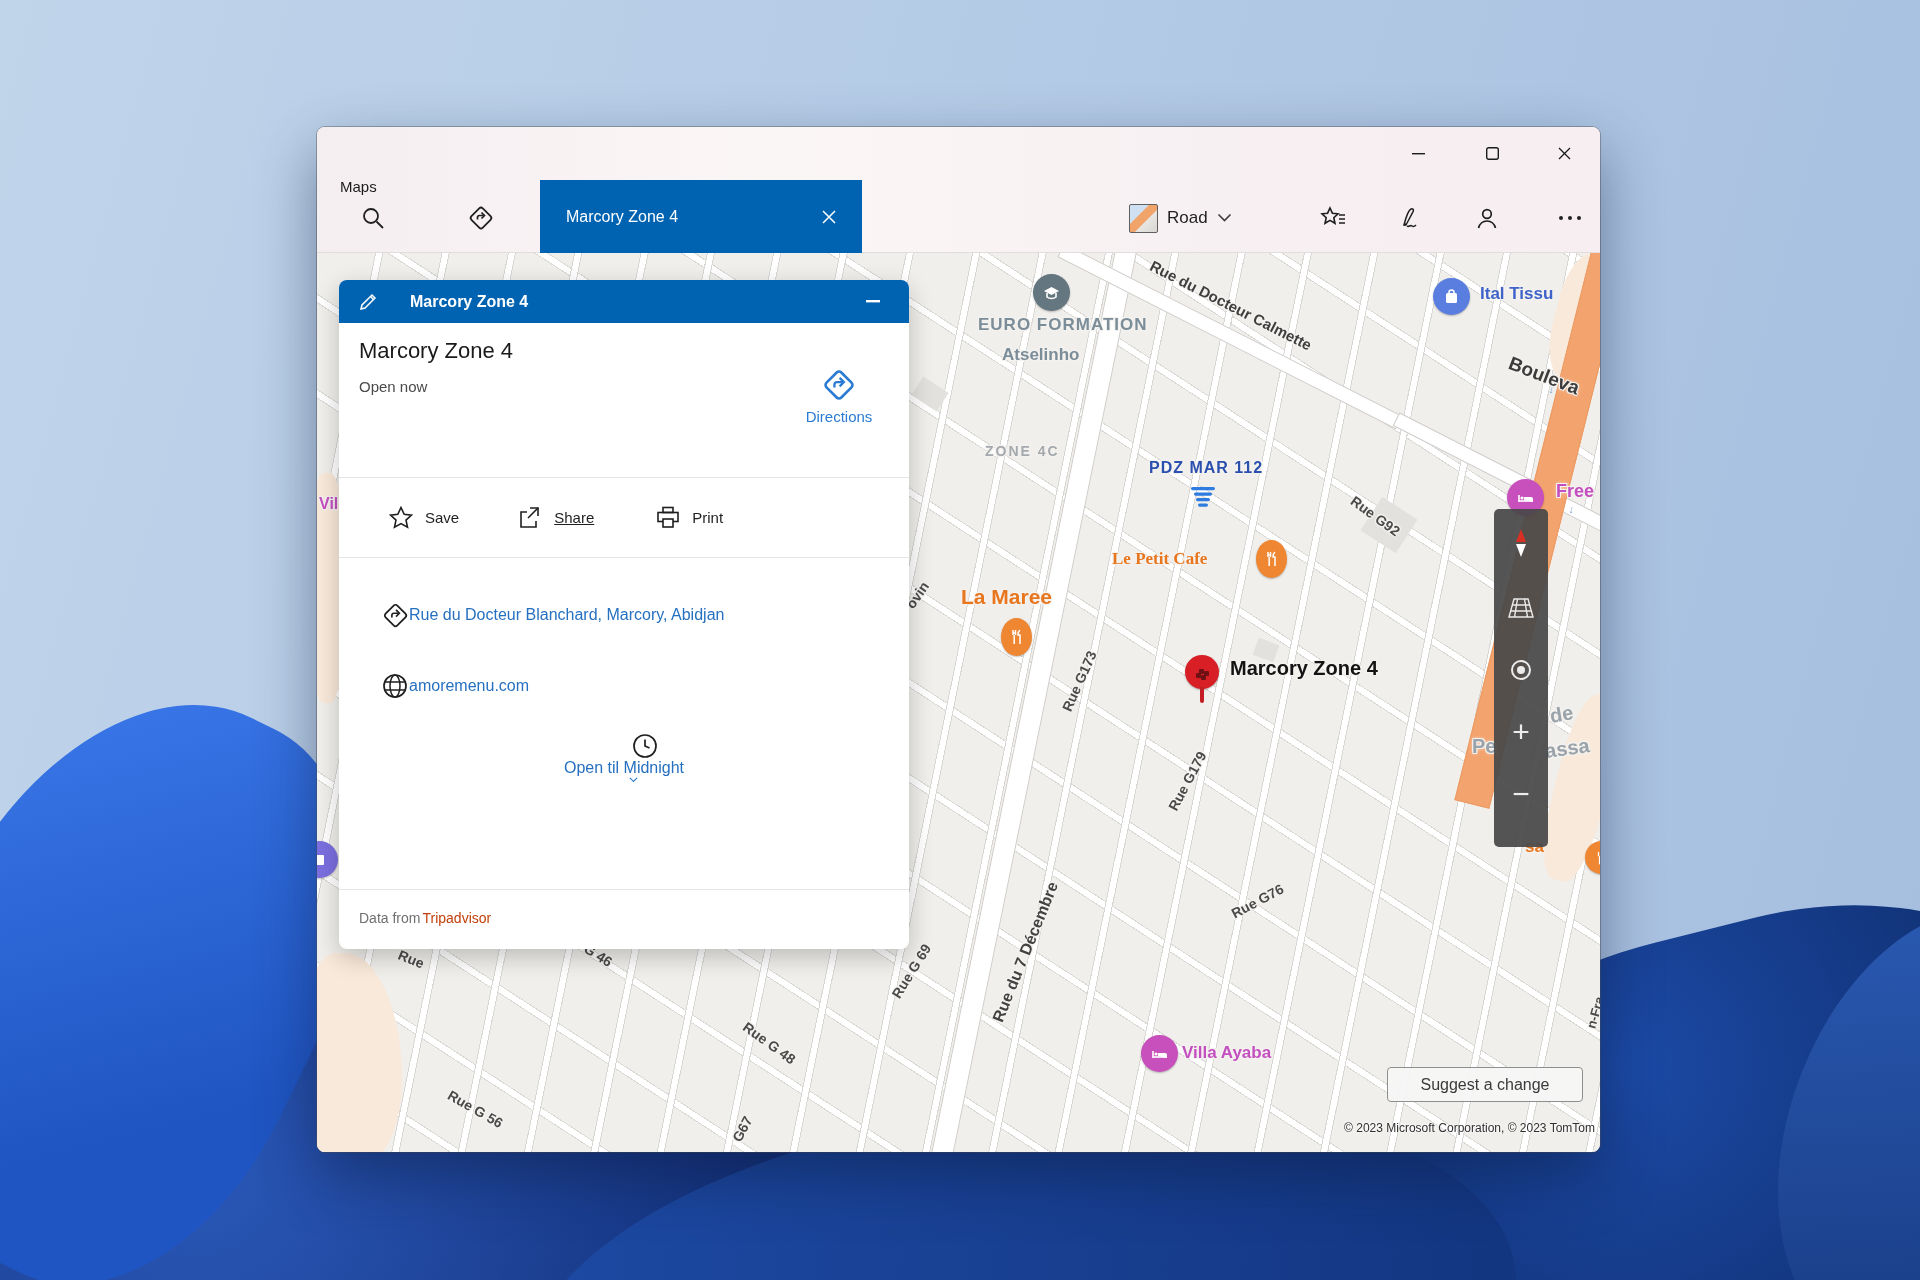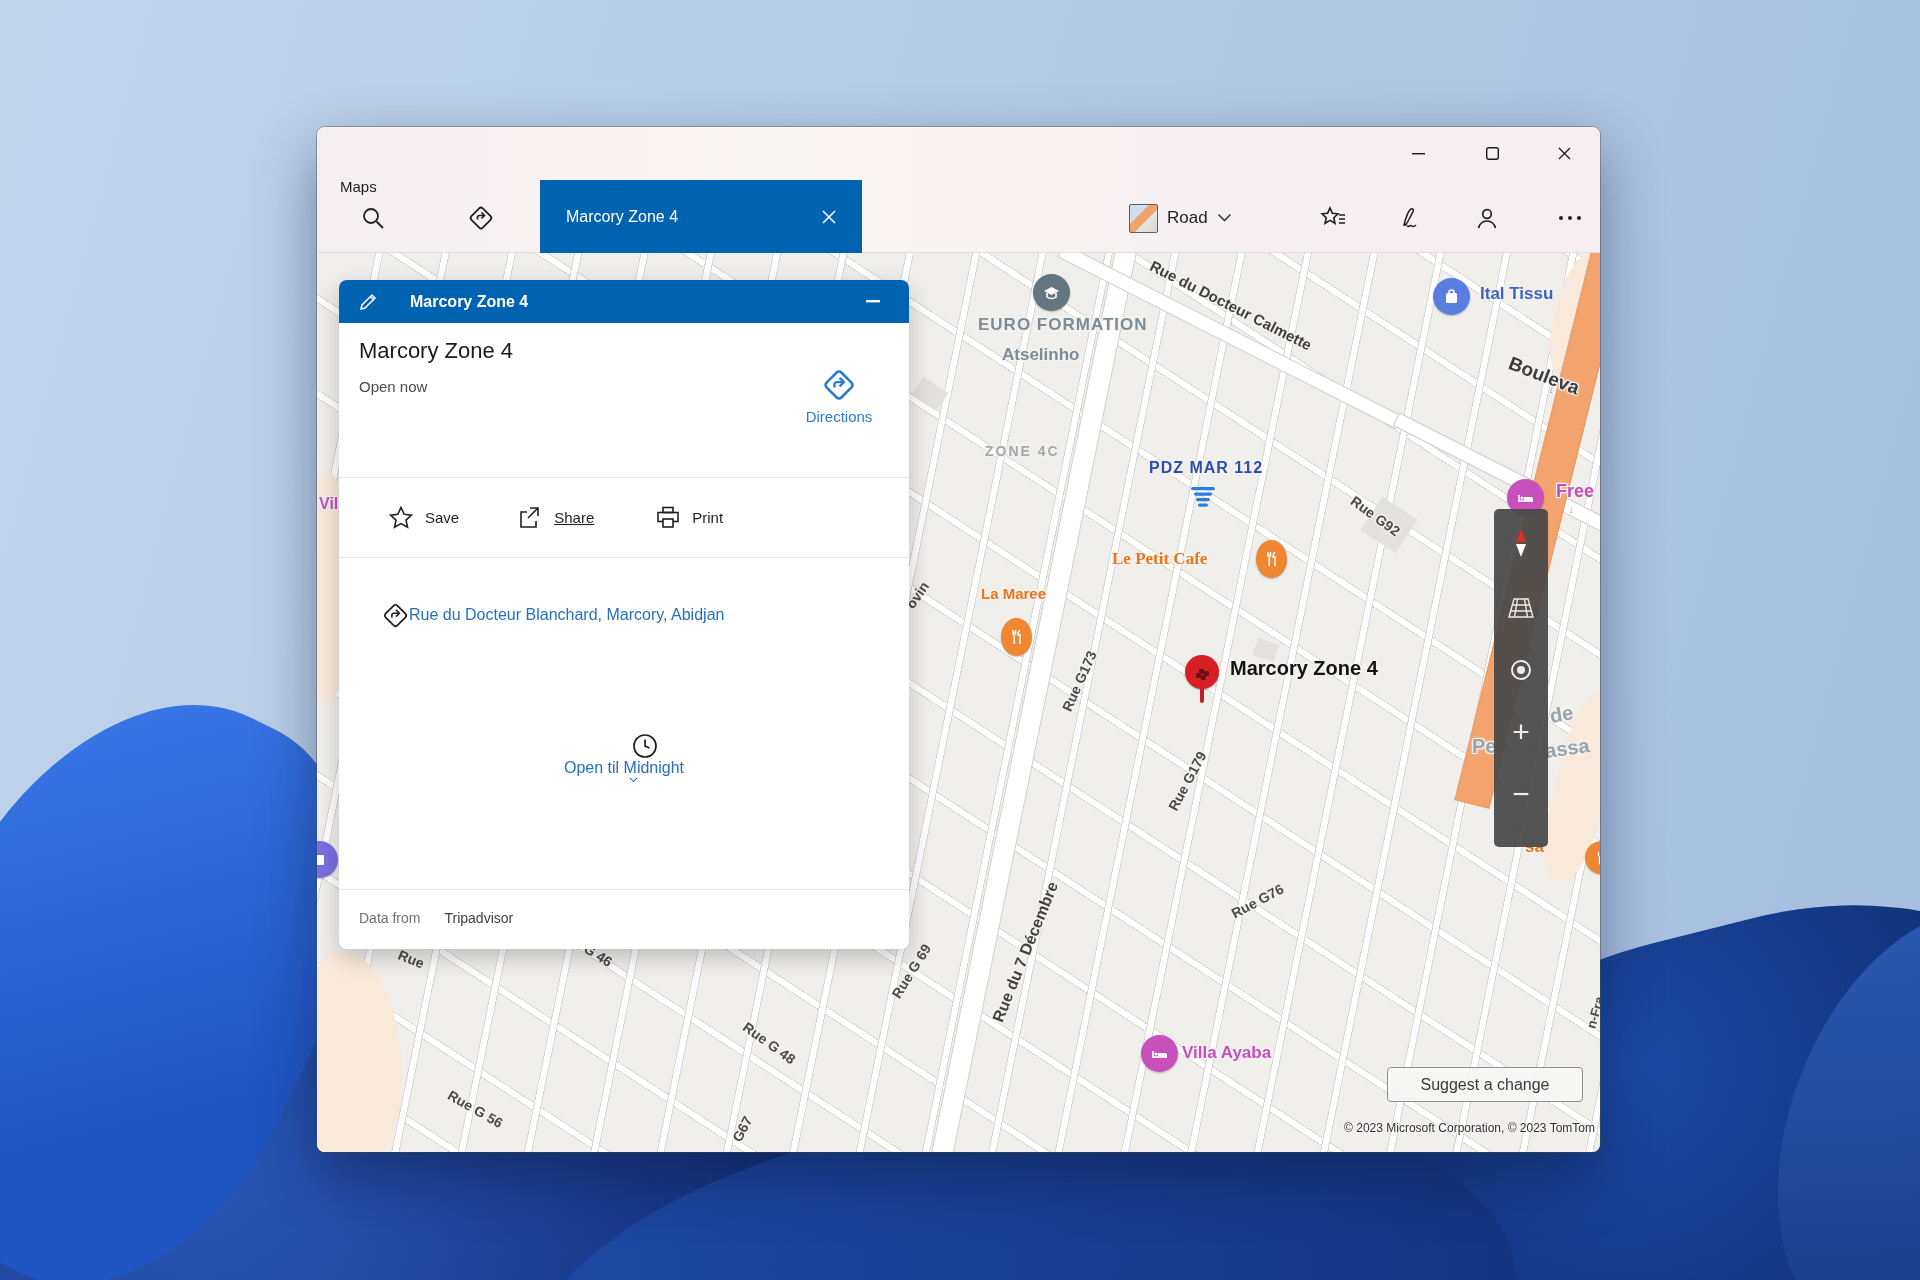--- a/index.html
+++ b/index.html
@@ -123,21 +123,21 @@
   .action-btn { display:flex; align-items:center; gap:12px; color:#1f1f1f; font-size:15px; }
   .dots3 { width:4px; height:4px; border-radius:50%; background:#222;
     box-shadow:9px 0 0 #222,18px 0 0 #222; }
 
   .detail-row { position:absolute; left:0; width:100%; height:50px;
     display:flex; align-items:center; color:#2570c0; }
   .detail-ic { width:28px; display:flex; justify-content:center; margin-left:42px;
     color:#1f1f1f; flex:none; }
   .detail-text { font-size:16px; }
   .panel-footer { position:absolute; left:20px; top:630px; font-size:14px; color:#707070; }
-  .panel-footer .src { color:#404040; margin-left:24px; }
+  .panel-footer .src { color:#c2410c; margin-left:2px; }
 </style>
 </head>
 <body>
 
 <div class="wp wp1"></div>
 <div class="wp wp2"></div>
 <div class="wp wp3"></div>
 <div class="wp wp4"></div>
 <div class="wp wp5"></div>
 
@@ -162,21 +162,21 @@
 
     <div class="mlabel" style="left:661px;top:62px;font-size:17px;color:#7b8d99;letter-spacing:1px;">EURO FORMATION</div>
     <div class="mlabel" style="left:685px;top:92px;font-size:17px;color:#7b8d99;">Atselinho</div>
     <div class="mlabel" style="left:838px;top:4px;font-size:15px;color:#3f3f3f;transform:rotate(27deg);transform-origin:left top;">Rue du Docteur Calmette</div>
     <div class="mlabel" style="left:1163px;top:31px;font-size:17px;color:#3f63c8;">Ital Tissu</div>
     <div class="mlabel" style="left:1190px;top:112px;font-size:19px;color:#3c3c3c;transform:rotate(21deg);">Bouleva</div>
     <div class="mlabel" style="left:668px;top:190px;font-size:14px;color:#a4a9ae;letter-spacing:2px;">ZONE 4C</div>
     <div class="mlabel" style="left:832px;top:206px;font-size:16px;color:#2a4fae;letter-spacing:1px;text-align:center;">PDZ MAR 112</div>
     <div class="mlabel" style="left:1030px;top:255px;font-size:14px;transform:rotate(36deg);">Rue G92</div>
     <div class="mlabel" style="left:795px;top:296px;font-size:17px;color:#e8761e;font-family:Liberation Serif, serif;">Le Petit Cafe</div>
-    <div class="mlabel" style="left:664px;top:332px;font-size:15px;color:#e8761e;">La Maree</div>
+    <div class="mlabel" style="left:644px;top:332px;font-size:21px;color:#e8761e;">La Maree</div>
     <div class="mlabel" style="left:586px;top:334px;font-size:14px;transform:rotate(-55deg);">ovin</div>
     <div class="mlabel" style="left:913px;top:404px;font-size:20px;color:#141414;">Marcory Zone 4</div>
     <div class="mlabel" style="left:730px;top:420px;font-size:14px;transform:rotate(-66deg);">Rue G173</div>
     <div class="mlabel" style="left:838px;top:520px;font-size:14px;transform:rotate(-62deg);">Rue G179</div>
     <div class="mlabel" style="left:912px;top:640px;font-size:14px;transform:rotate(-28deg);">Rue G76</div>
     <div class="mlabel" style="left:634px;top:690px;font-size:16px;color:#414141;transform:rotate(-68deg);">Rue du 7 Décembre</div>
     <div class="mlabel" style="left:564px;top:710px;font-size:14px;transform:rotate(-58deg);">Rue G 69</div>
     <div class="mlabel" style="left:81px;top:698px;font-size:14px;transform:rotate(22deg);">Rue</div>
     <div class="mlabel" style="left:266px;top:694px;font-size:14px;transform:rotate(32deg);">G 46</div>
     <div class="mlabel" style="left:422px;top:782px;font-size:14px;transform:rotate(36deg);">Rue G 48</div>
@@ -423,20 +423,30 @@
       <span class="detail-ic">
         <svg width="27" height="27" viewBox="0 0 26 26">
             <rect x="5" y="5" width="16" height="16" rx="2.5" fill="none" stroke="#1f1f1f" stroke-width="1.7" transform="rotate(45 13 13)"></rect>
             <path d="M9.5 15v-2.2a2 2 0 0 1 2-2h4.2" fill="none" stroke="#1f1f1f" stroke-width="1.6"></path>
             <path d="M13.5 7.6l3.2 3.2-3.2 3.2" fill="none" stroke="#1f1f1f" stroke-width="1.6"></path>
           </svg>
       </span>
       <span class="detail-text">Rue du Docteur Blanchard, Marcory, Abidjan</span>
     </div>
 
+    <div class="detail-row" style="top:381px;">
+      <span class="detail-ic">
+        <svg width="26" height="26" viewBox="0 0 26 26">
+            <circle cx="13" cy="13" r="11" fill="none" stroke="#1f1f1f" stroke-width="1.7"></circle>
+            <ellipse cx="13" cy="13" rx="5" ry="11" fill="none" stroke="#1f1f1f" stroke-width="1.5"></ellipse>
+            <path d="M2.5 9h21M2.5 17h21" stroke="#1f1f1f" stroke-width="1.5"></path>
+          </svg>
+      </span>
+      <span class="detail-text">amoremenu.com</span>
+    </div>
 
     <div class="detail-row" style="top:453px;flex-direction:column;">
       <span class="detail-ic">
         <svg width="26" height="26" viewBox="0 0 26 26">
             <circle cx="13" cy="13" r="11" fill="none" stroke="#1f1f1f" stroke-width="1.7"></circle>
             <path d="M13 6.5V13l4.5 2" fill="none" stroke="#1f1f1f" stroke-width="1.7"></path>
           </svg>
       </span>
       <span class="detail-text">Open til Midnight</span>
       <svg width="15" height="10" viewBox="0 0 15 10" style="margin-left:18px;">

